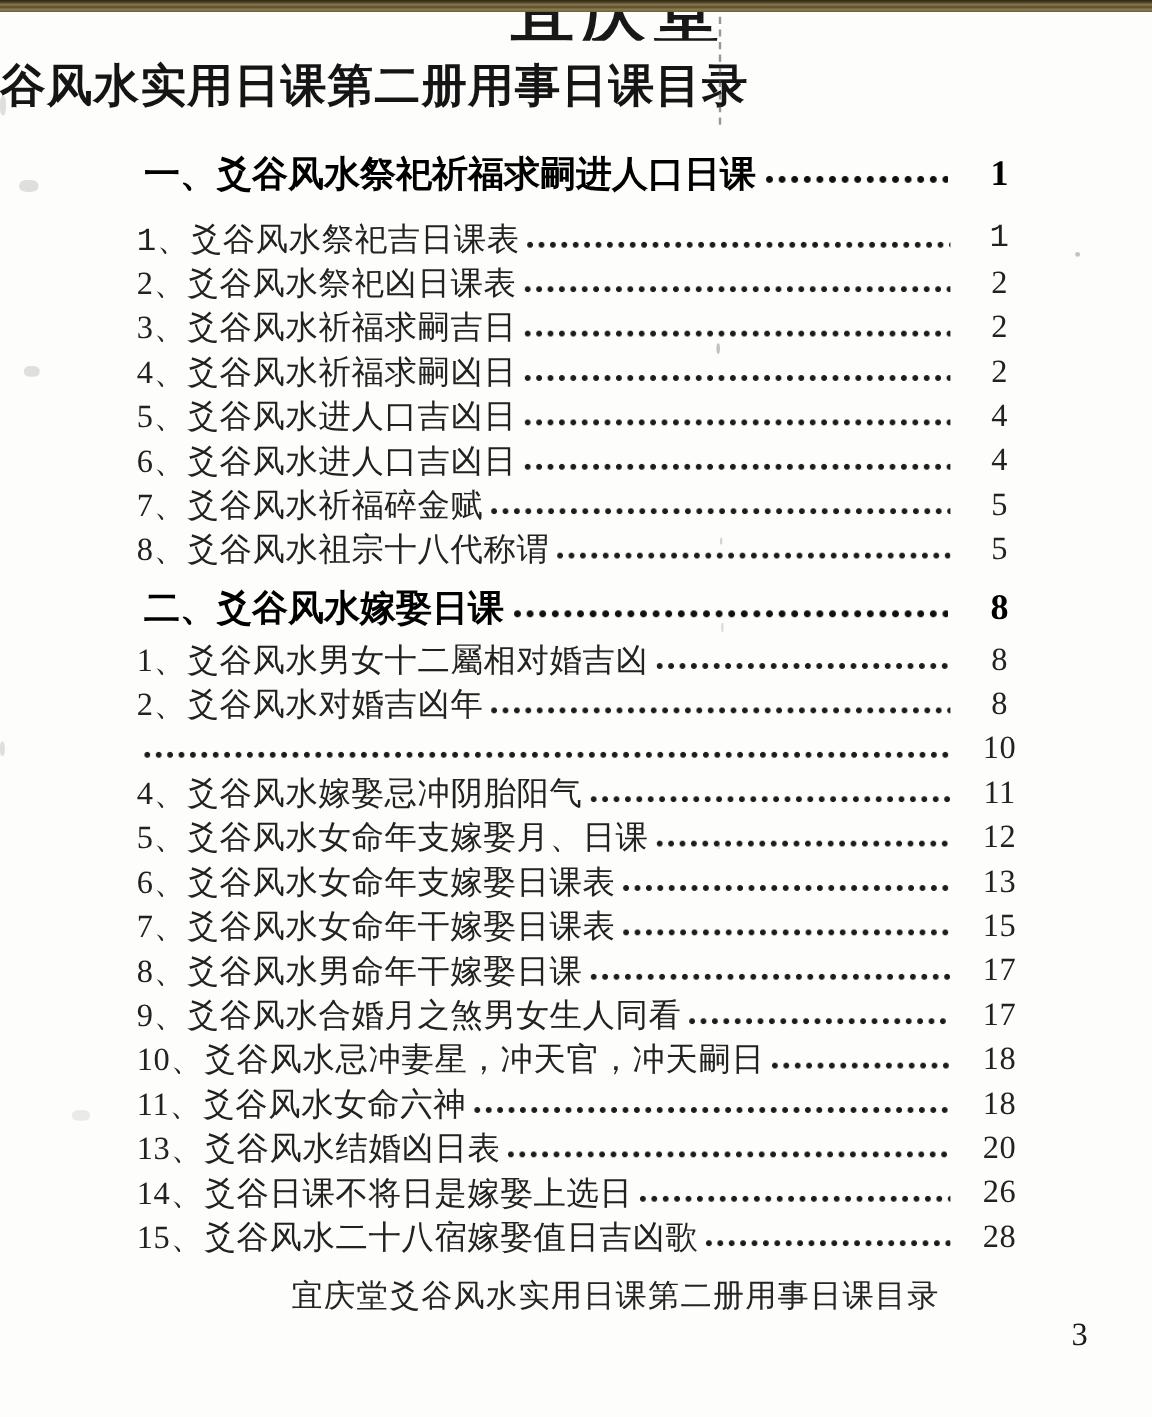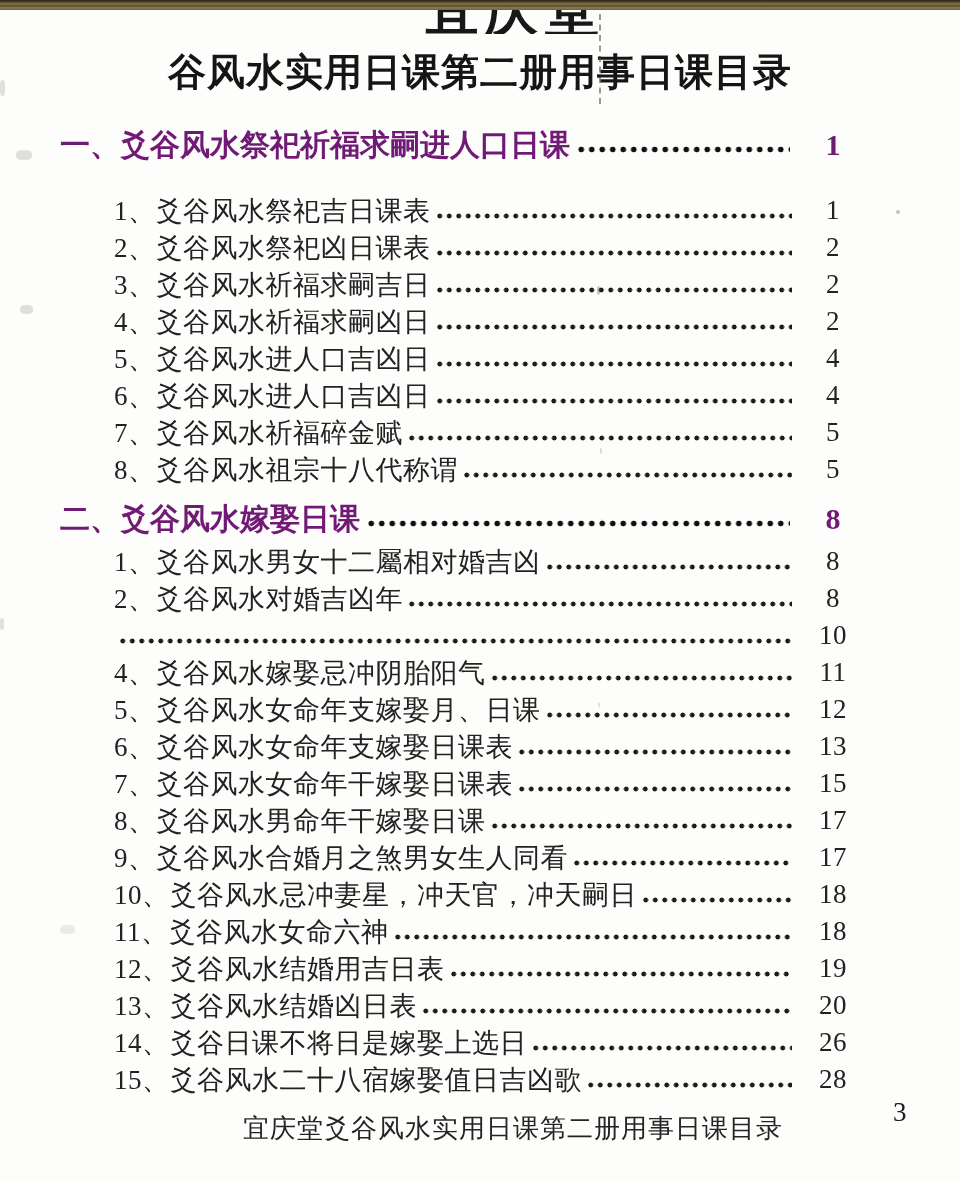--- a/index.html
+++ b/index.html
@@ -24,51 +24,50 @@
     overflow: hidden; z-index: 2;
   }
   .cropped-header .inner {
     margin-top: -35px;
     text-align: center; padding-left: 70px;
     font-size: 54px; font-weight: bold; letter-spacing: 6px;
     color: #181818; white-space: nowrap;
   }
   .doc-title {
     margin-top: 46px; height: 52px; line-height: 52px;
-    text-align: center;
     font-size: 38px; font-weight: bold; letter-spacing: 1px;
     color: #151515;
   }
   .toc { padding-right: 98px; }
   .row {
     display: flex; align-items: center;
     height: 37px; padding-left: 114px;
     font-size: 27px; letter-spacing: 0.5px;
     color: #222;
   }
   .row .label { white-space: nowrap; }
   .row .leader {
     flex: 1; height: 8px; align-self: center;
     margin: 10px 12px 0 4px;
     background-image: radial-gradient(circle, #1c1c1c 2.1px, rgba(0,0,0,0) 2.8px);
     background-size: 9.5px 8px; background-repeat: repeat-x; background-position: 0 50%;
   }
   .row .pagenum { flex: none; width: 58px; text-align: center; }
   .row.section {
-    height: 40px; padding-left: 60px;
+    height: 40px; padding-left: 120px;
     font-size: 30px; font-weight: bold; letter-spacing: 0;
-    color: #701a75;
+    color: #000000;
   }
   .row.section .leader {
     height: 9px; margin: 9px 14px 0 6px;
     background-image: radial-gradient(circle, #101010 2.5px, rgba(0,0,0,0) 3.2px);
     background-size: 10.5px 9px;
   }
   .mt-sec1 { margin-top: 27px; }
-  .mt-first-a { margin-top: 27px; }
+  .mt-first-a { margin-top: 15px; font-family: Liberation Mono, monospace; }
   .mt-sec2 { margin-top: 11px; }
   .mt-first-b { margin-top: 4px; }
   .footer {
     margin-top: 16px; height: 30px; line-height: 30px;
     text-align: center; padding-left: 66px;
     font-size: 26px; letter-spacing: 1px; color: #242424;
     white-space: nowrap;
   }
   .footer-page {
     position: absolute; left: 893px; top: 1097px;
@@ -218,25 +217,20 @@
     <span class="label">10、爻谷风水忌冲妻星，冲天官，冲天嗣日</span>
     <span class="leader"></span>
     <span class="pagenum">18</span>
   </div>
   <div class="row">
     <span class="label">11、爻谷风水女命六神</span>
     <span class="leader"></span>
     <span class="pagenum">18</span>
   </div>
   <div class="row">
-    <span class="label">12、爻谷风水结婚用吉日表</span>
-    <span class="leader"></span>
-    <span class="pagenum">19</span>
-  </div>
-  <div class="row">
     <span class="label">13、爻谷风水结婚凶日表</span>
     <span class="leader"></span>
     <span class="pagenum">20</span>
   </div>
   <div class="row">
     <span class="label">14、爻谷日课不将日是嫁娶上选日</span>
     <span class="leader"></span>
     <span class="pagenum">26</span>
   </div>
   <div class="row">

